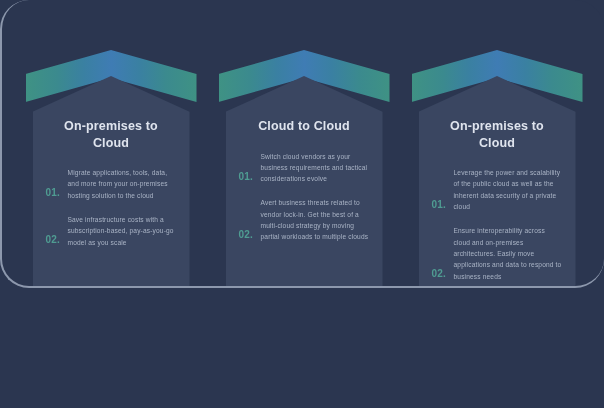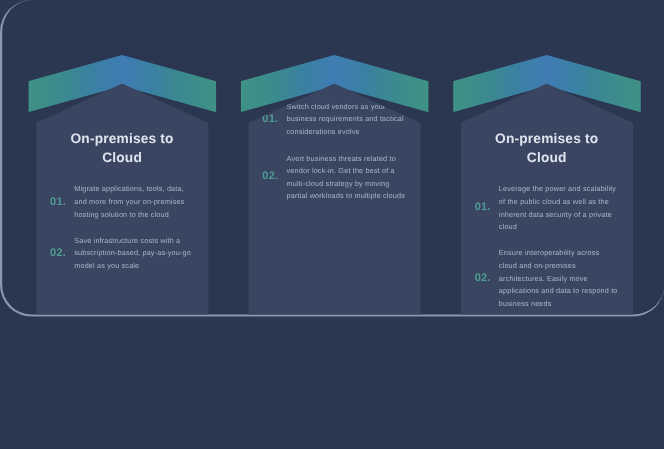--- a/index.html
+++ b/index.html
@@ -91,21 +91,21 @@
     text-align: center;
     letter-spacing: 0.15px;
   }
 
   .items {
     margin-top: 16px;
   }
 
   .item {
     display: flex;
-    align-items: center;
+    align-items: flex-end;
     margin-bottom: 13px;
   }
   .item:last-child { margin-bottom: 16px; }
 
   .item-num {
     flex: 0 0 auto;
     width: 22px;
     color: #4f9c92;
     font-size: 10px;
     font-weight: bold;
@@ -142,20 +142,21 @@
             <div class="item-text">Save infrastructure costs with a subscription-based, pay-as-you-go model as you scale</div>
           </div>
         </div>
       </div>
     </div>
 
     <div class="column">
       <div class="chev chev-top"></div>
       <div class="chev chev-bottom"></div>
       <div class="card">
+        <h2 class="card-title">Cloud to Cloud</h2>
         <div class="items">
           <div class="item">
             <div class="item-num">01.</div>
             <div class="item-text">Switch cloud vendors as your business requirements and tactical considerations evolve</div>
           </div>
           <div class="item">
             <div class="item-num">02.</div>
             <div class="item-text">Avert business threats related to vendor lock-in. Get the best of a multi-cloud strategy by moving partial workloads to multiple clouds</div>
           </div>
         </div>

